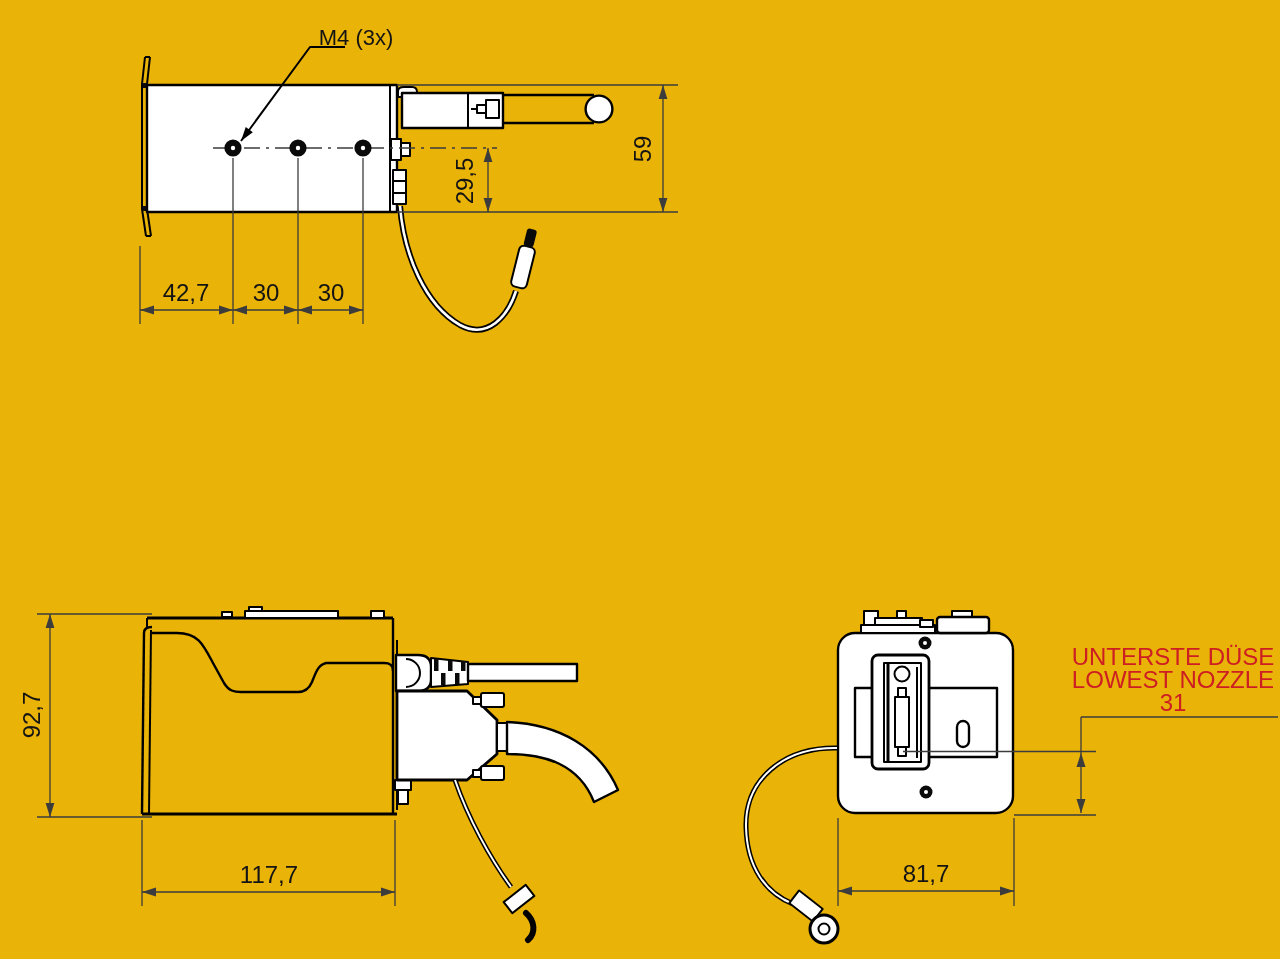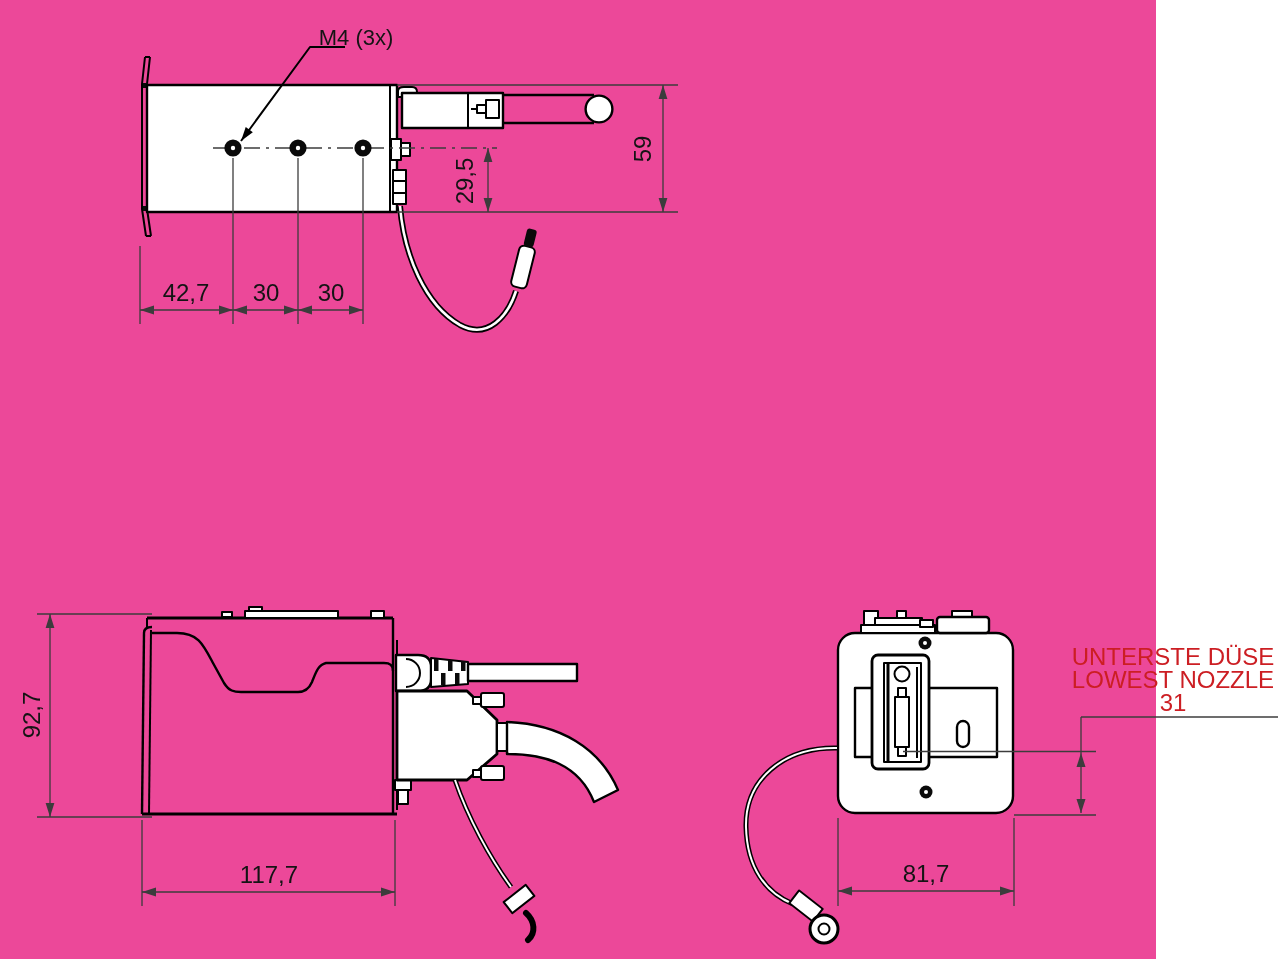--- a/index.html
+++ b/index.html
@@ -1,16 +1,16 @@
 <!DOCTYPE html>
 <html><head>
 <meta charset="utf-8">
 <style>
   html,body{margin:0;padding:0;background:#ffffff;}
-  .stage{width:1156px;height:959px;position:relative;background:#ec4899;}
+  .stage{width:1280px;height:959px;position:relative;background:#eab308;}
   svg{display:block;}
   svg text{font-family:"Liberation Sans", sans-serif;}
   .ln-obj{stroke:#000;stroke-width:2.4;fill:none;stroke-linejoin:round;}
   .ln-obj2{stroke:#000;stroke-width:2;fill:none;stroke-linejoin:round;}
   .ln-thick{stroke:#000;stroke-width:2.8;fill:none;stroke-linejoin:round;}
   .ln-thin{stroke:#3c3c3c;stroke-width:1.3;fill:none;}
   .fill-w{fill:#ffffff;}
   .fill-b{fill:#0a0a0a;}
   .dim-text{font-size:24px;fill:#141414;}
   .label-text{font-size:22px;fill:#141414;}

